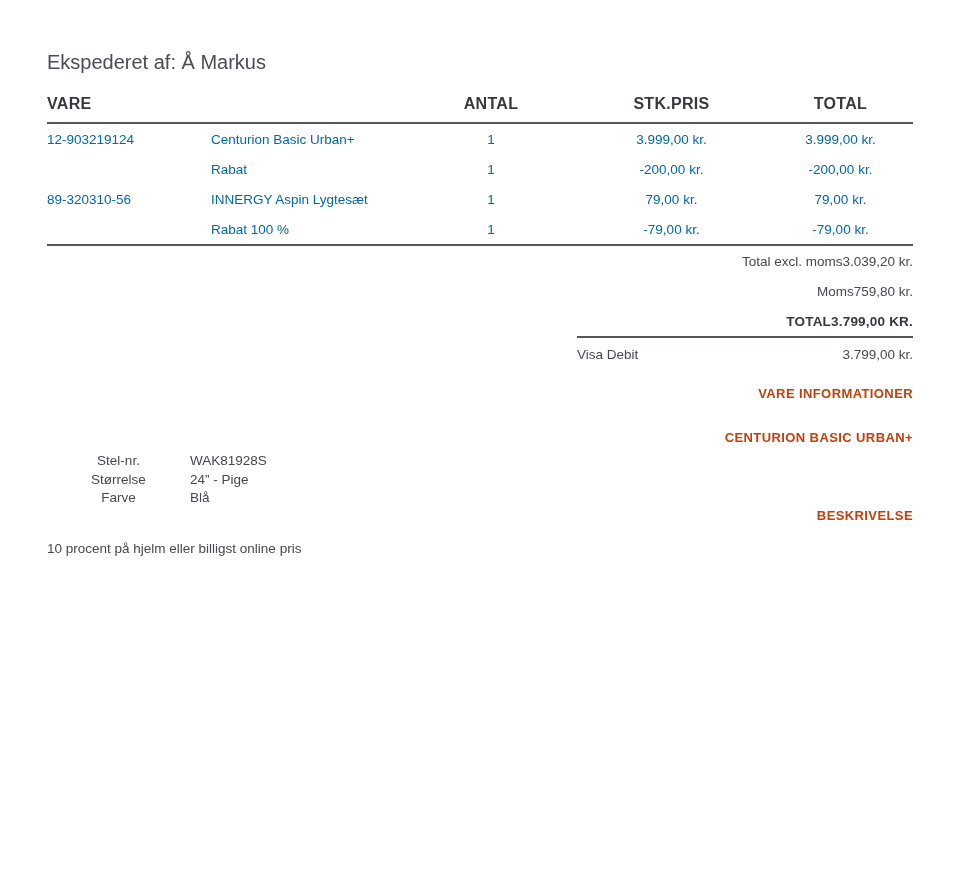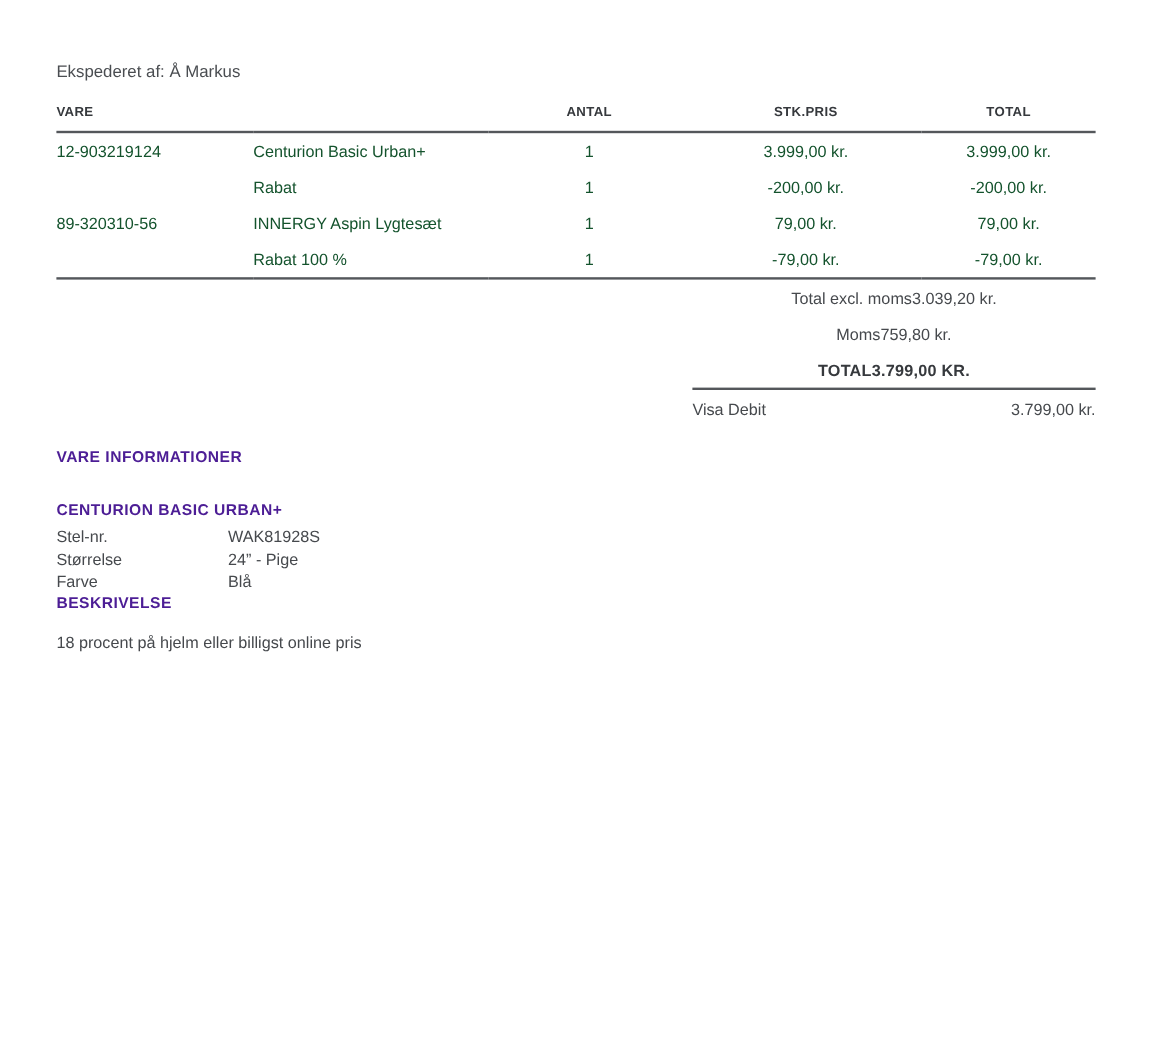--- a/index.html
+++ b/index.html
@@ -5,73 +5,73 @@
   html, body { margin: 0; padding: 0; background: #ffffff; }
   body {
     width: 960px; height: 873px;
     font-family: "Liberation Sans", sans-serif;
     color: #46494d;
     -webkit-font-smoothing: antialiased;
   }
   .page { position: relative; width: 960px; height: 873px; overflow: hidden; }
   .content { padding: 51px 47px 0 47px; width: 866px; }
 
-  .dispatch-line { font-size: 14px; color: #4a4d51; margin: 0 0 21px 0; }
+  .dispatch-line { font-size: 20px; color: #4a4d51; margin: 0 0 21px 0; }
 
   table.items {
     width: 866px;
     border-collapse: collapse;
     table-layout: fixed;
     font-size: 13.5px;
   }
   table.items col.c1 { width: 164px; }
   table.items col.c2 { width: 196px; }
   table.items col.c3 { width: 168px; }
   table.items col.c4 { width: 193px; }
   table.items col.c5 { width: 145px; }
   table.items th {
-    font-size: 11px; font-weight: bold; color: #36393d;
+    font-size: 16px; font-weight: bold; color: #36393d;
     letter-spacing: .3px;
     text-align: left; padding: 0 0 9px 0;
     border-bottom: 2px solid #54575b;
   }
   table.items th.num, table.items td.num { text-align: center; }
   table.items td {
     height: 30px; padding: 0; vertical-align: middle;
-    color: #14532d; white-space: nowrap; overflow: hidden;
+    color: #0369a1; white-space: nowrap; overflow: hidden;
   }
   table.items tr.last td { border-bottom: 2px solid #54575b; }
 
   .summary {
     margin-left: 530px; width: 336px; font-size: 13.5px;
   }
   .summary-row {
-    display: flex; justify-content: center; align-items: center;
+    display: flex; justify-content: flex-end; align-items: center;
     height: 30px;
   }
   .summary-row.total-row {
     font-weight: bold; color: #36393d;
     border-bottom: 2px solid #54575b;
     letter-spacing: .2px;
   }
   .payment-row {
     display: flex; justify-content: space-between; align-items: center;
     height: 32px; font-size: 13.5px; text-align: right;
   }
 
   .section-title {
-    font-size: 13px; font-weight: bold; color: #4c1d95;
-    letter-spacing: .4px; margin: 0;
+    font-size: 13px; font-weight: bold; color: #c2410c;
+    letter-spacing: .4px; margin: 0; text-align: right;
   }
   .vare-info-title { margin-top: 16px; }
   .product-block { margin-top: 29px; }
   .product-title { margin-bottom: 7px; }
   .attr-list { font-size: 13.5px; }
   .attr-row { display: flex; line-height: 18.5px; }
-  .attr-key { width: 143px; flex: none; }
+  .attr-key { width: 143px; flex: none; text-align: center; }
   .attr-value { flex: 1; }
 
   .desc-block { }
   .desc-text { font-size: 13.5px; margin-top: 18px; }
 </style>
 </head>
 <body>
 
 <div class="page">
   <div class="content">
@@ -160,17 +160,17 @@
         </div>
         <div class="attr-row">
           <span class="attr-key">Farve</span>
           <span class="attr-value">Blå</span>
         </div>
       </div>
     </div>
 
     <div class="desc-block">
       <h3 class="section-title">BESKRIVELSE</h3>
-      <p class="desc-text">18 procent på hjelm eller billigst online pris</p>
+      <p class="desc-text">10 procent på hjelm eller billigst online pris</p>
     </div>
 
   </div>
 </div>
 
 </body></html>

